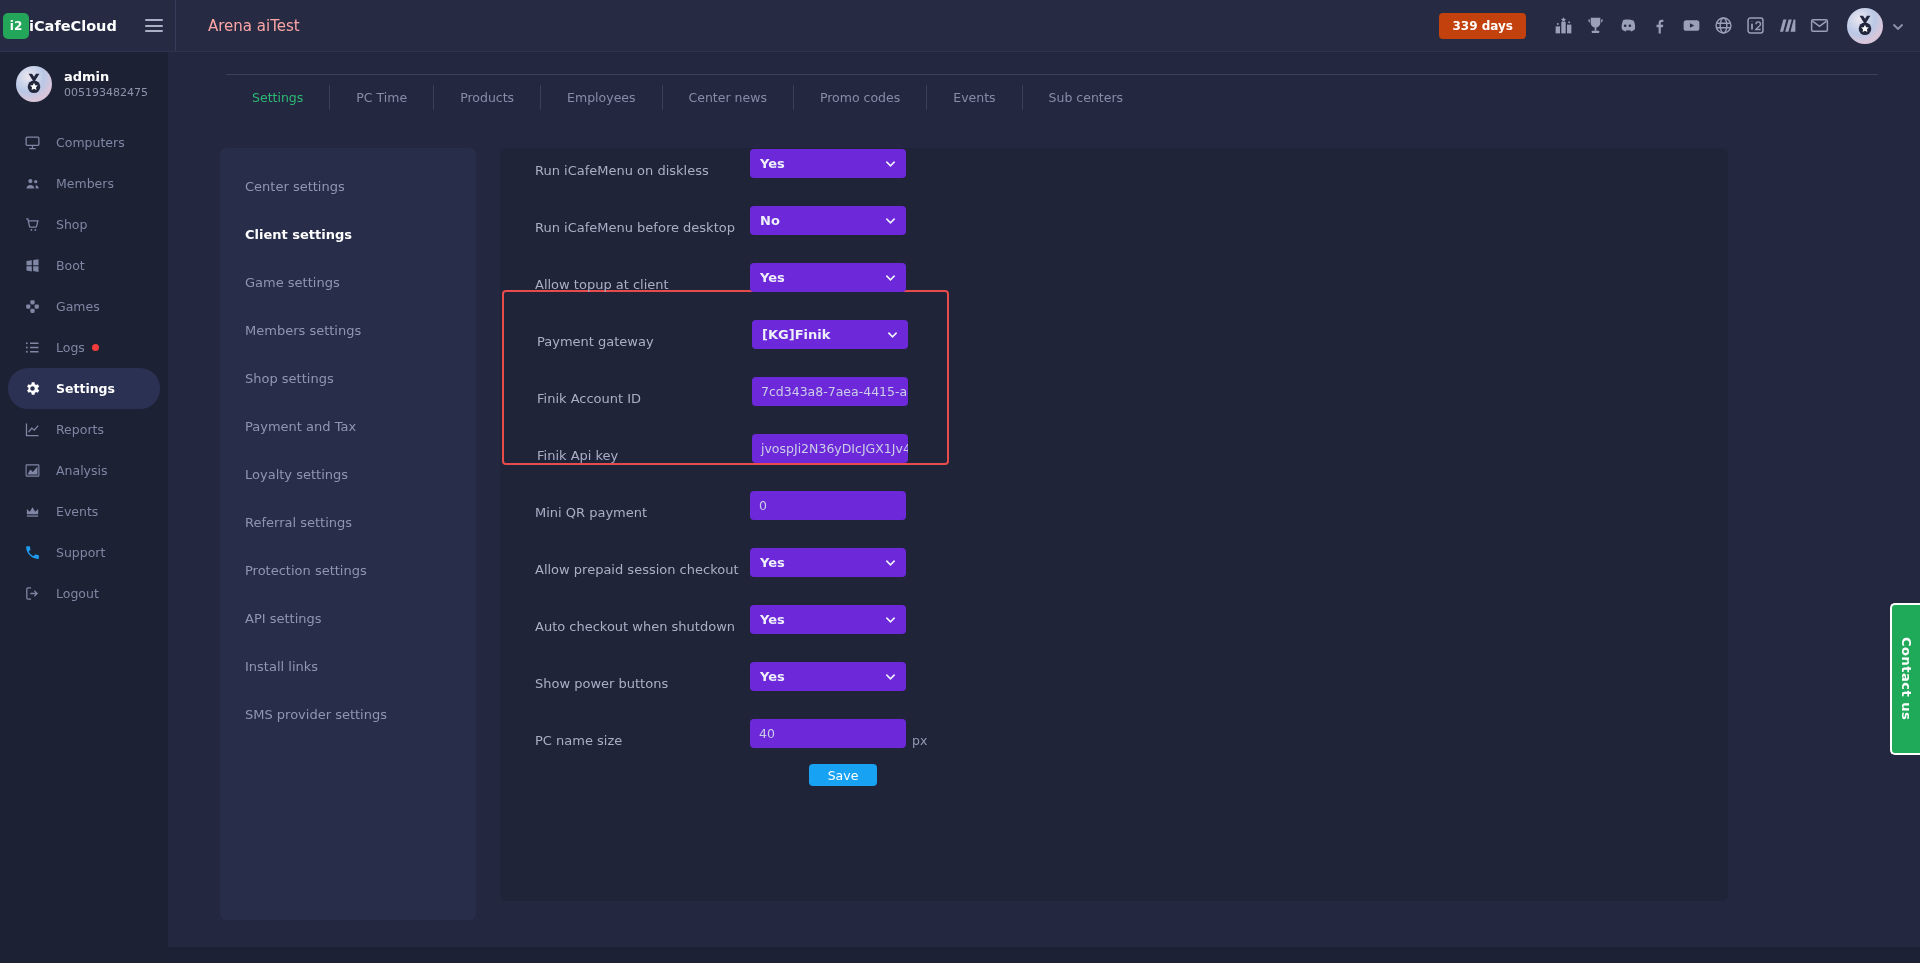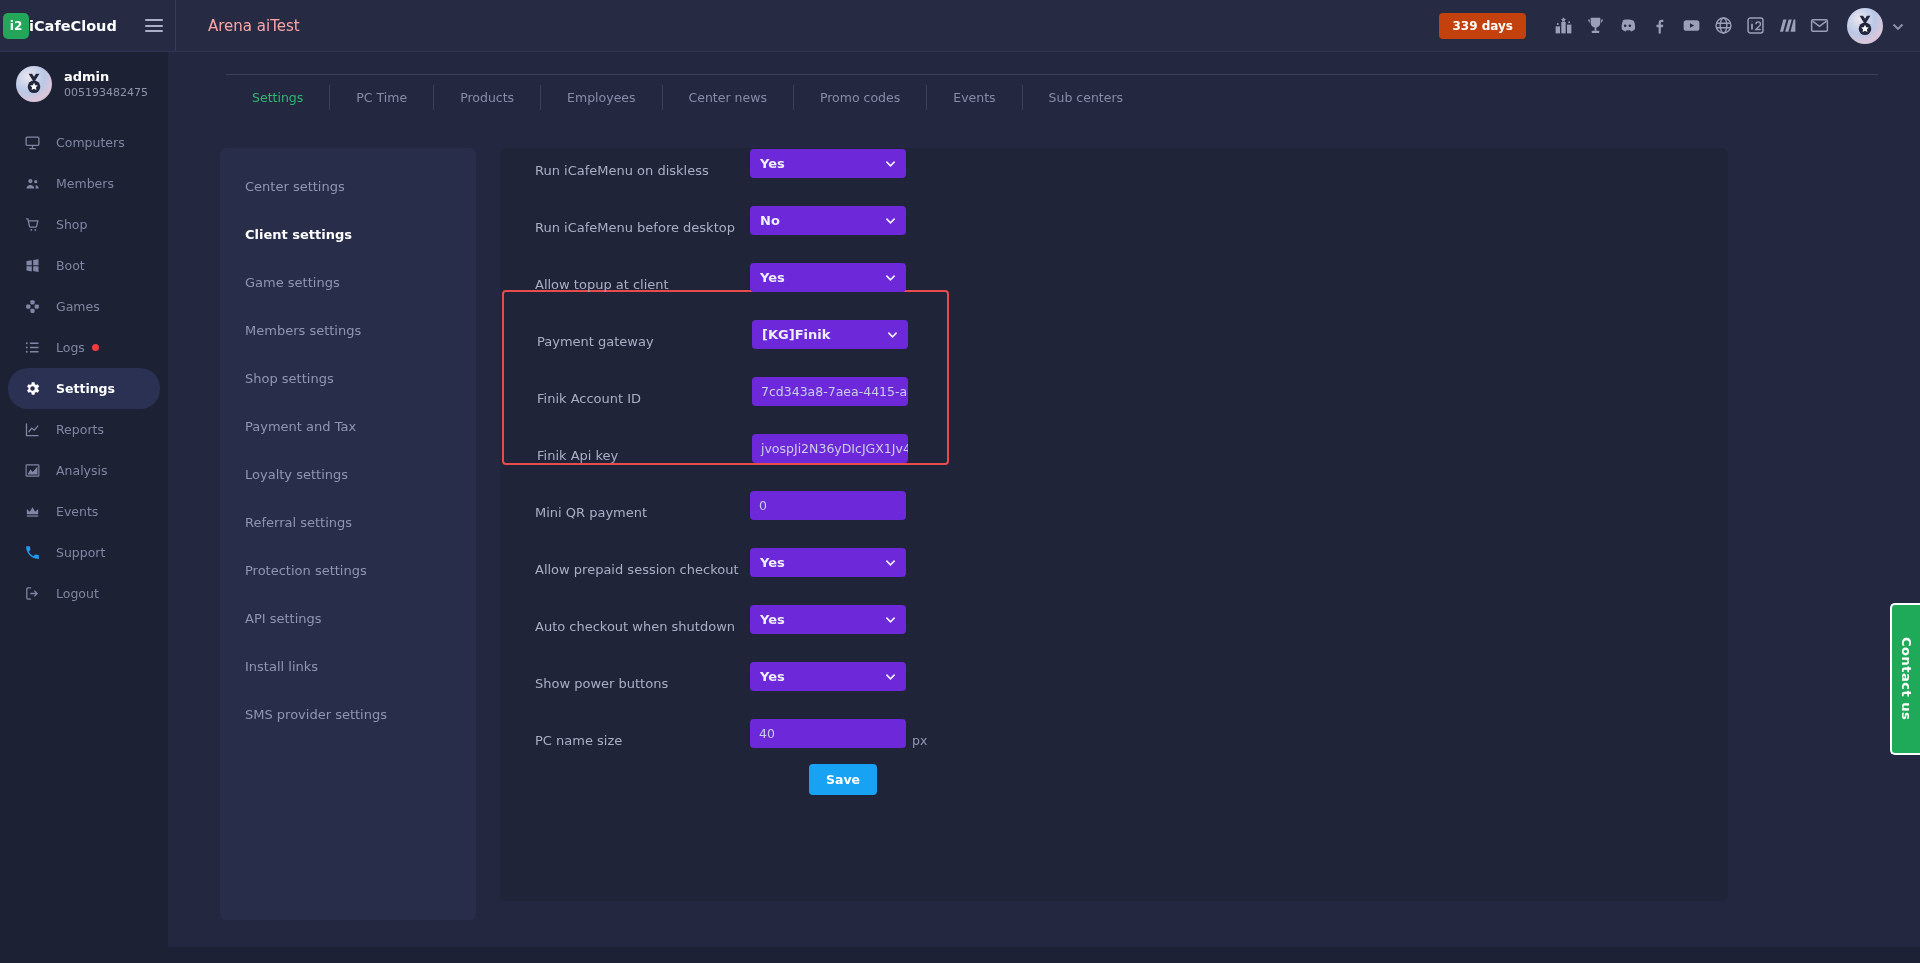--- a/index.html
+++ b/index.html
@@ -65,22 +65,22 @@
   .select .chev{display:flex;color:#eef0f9;}
   .select .chev svg{width:11px;height:8px;}
   .input{padding:0 9px;color:#c9cee6;font-size:12.5px;overflow:hidden;white-space:nowrap;cursor:text;}
   .suffix{margin-left:6px;color:#9298b2;font-size:12.5px;}
   .red-box{border:2px solid #e84b4b;border-radius:4px;width:447px;box-sizing:border-box;
            margin:-2px 0 -2px 2px;}
   .red-box .form-row{padding-left:33px;}
   .btn-blue{background:#17a2f3;color:#fff;font-size:12.5px;font-weight:600;padding:8px 17px;
             border-radius:4px;display:inline-block;cursor:pointer;}
   .save-row{margin-top:16px;padding-left:309px;}
-  .btn-save{width:68px;height:31px;display:flex;align-items:center;justify-content:center;
-            background:#17a2f3;color:#fff;font-size:12.5px;font-weight:700;border-radius:4px;cursor:pointer;}
+  .btn-save{width:68px;height:22px;display:flex;align-items:center;justify-content:center;
+            background:#17a2f3;color:#fff;font-size:12.5px;font-weight:400;border-radius:4px;cursor:pointer;}
   
   .contact{position:absolute;right:0;top:603px;width:30px;height:152px;background:#1faa59;
            border:2px solid #fff;border-right:none;border-radius:5px 0 0 5px;box-sizing:border-box;
            display:flex;align-items:center;justify-content:center;cursor:pointer;z-index:8;}
   .contact span{writing-mode:vertical-rl;color:#fff;font-weight:bold;font-size:13px;letter-spacing:.5px;}
   .bottom-strip{position:absolute;left:168px;right:0;bottom:0;height:16px;background:rgba(0,0,0,.16);}
 </style>
 </head>
 <body>
 

